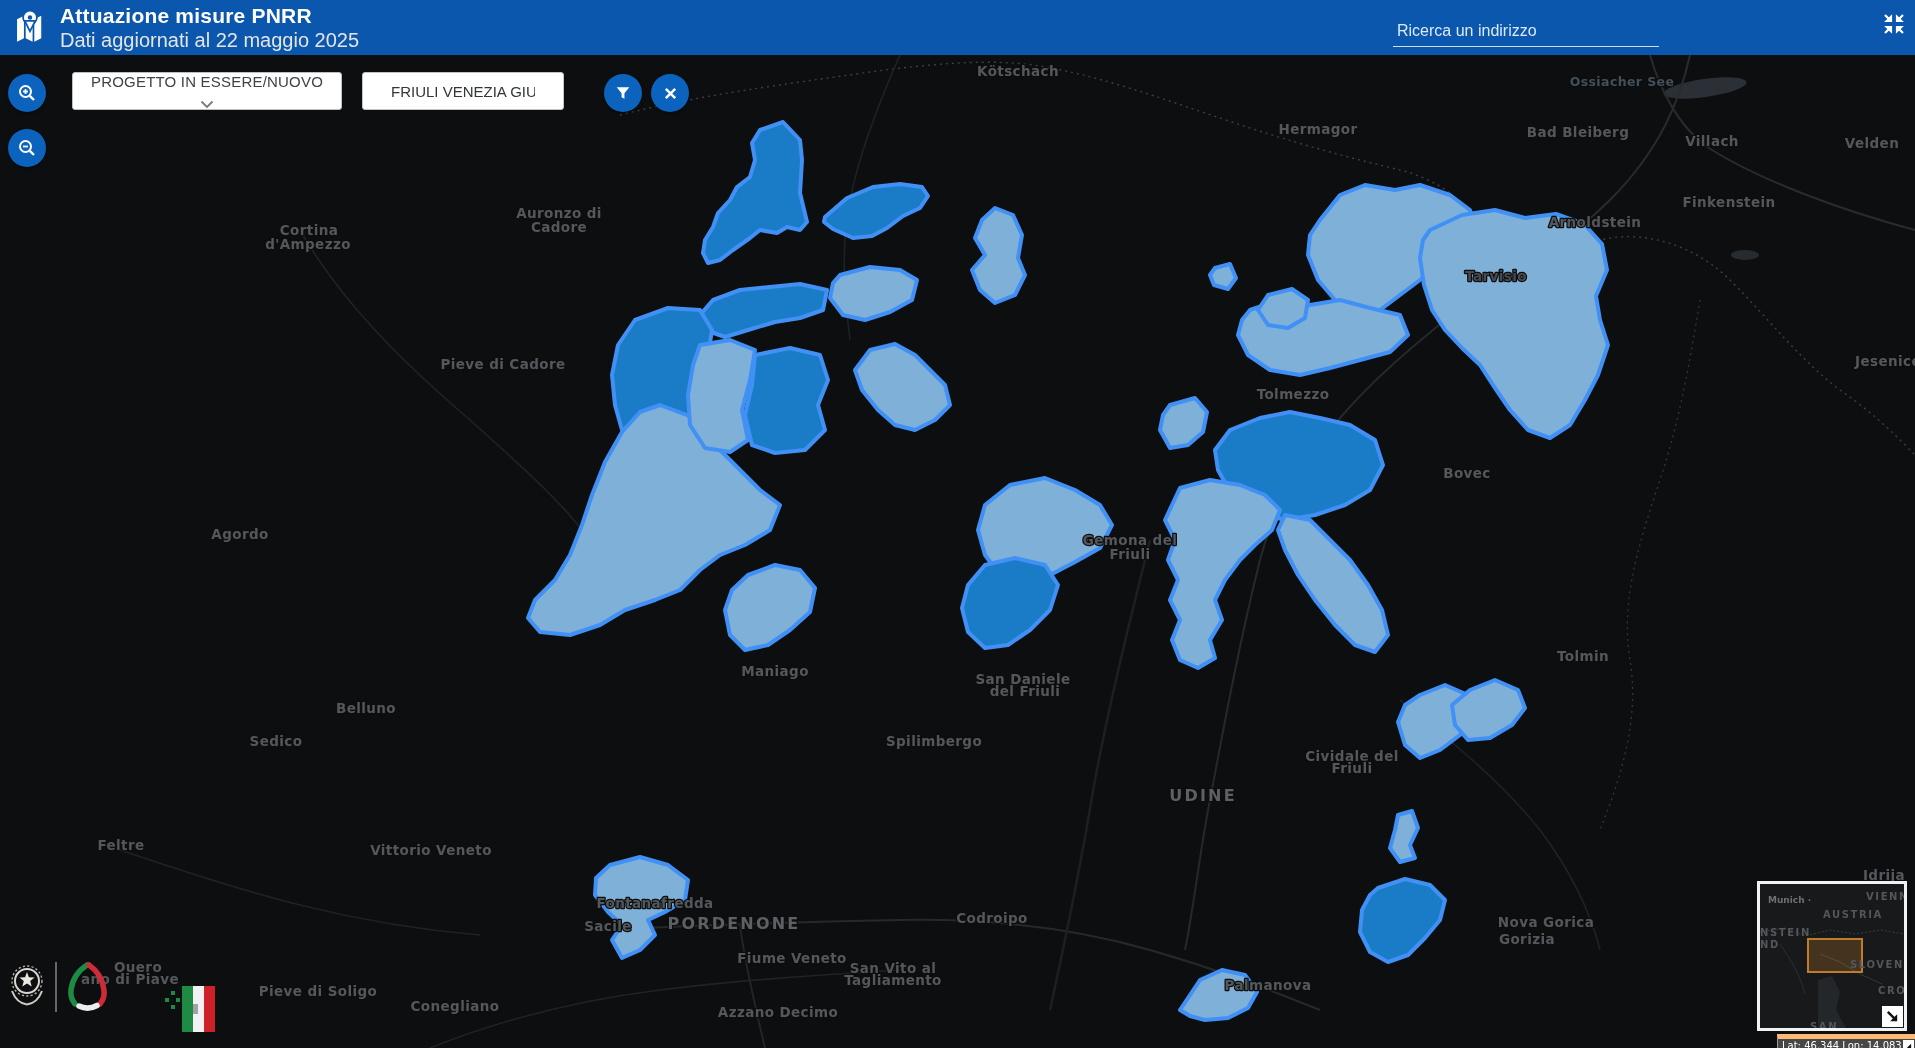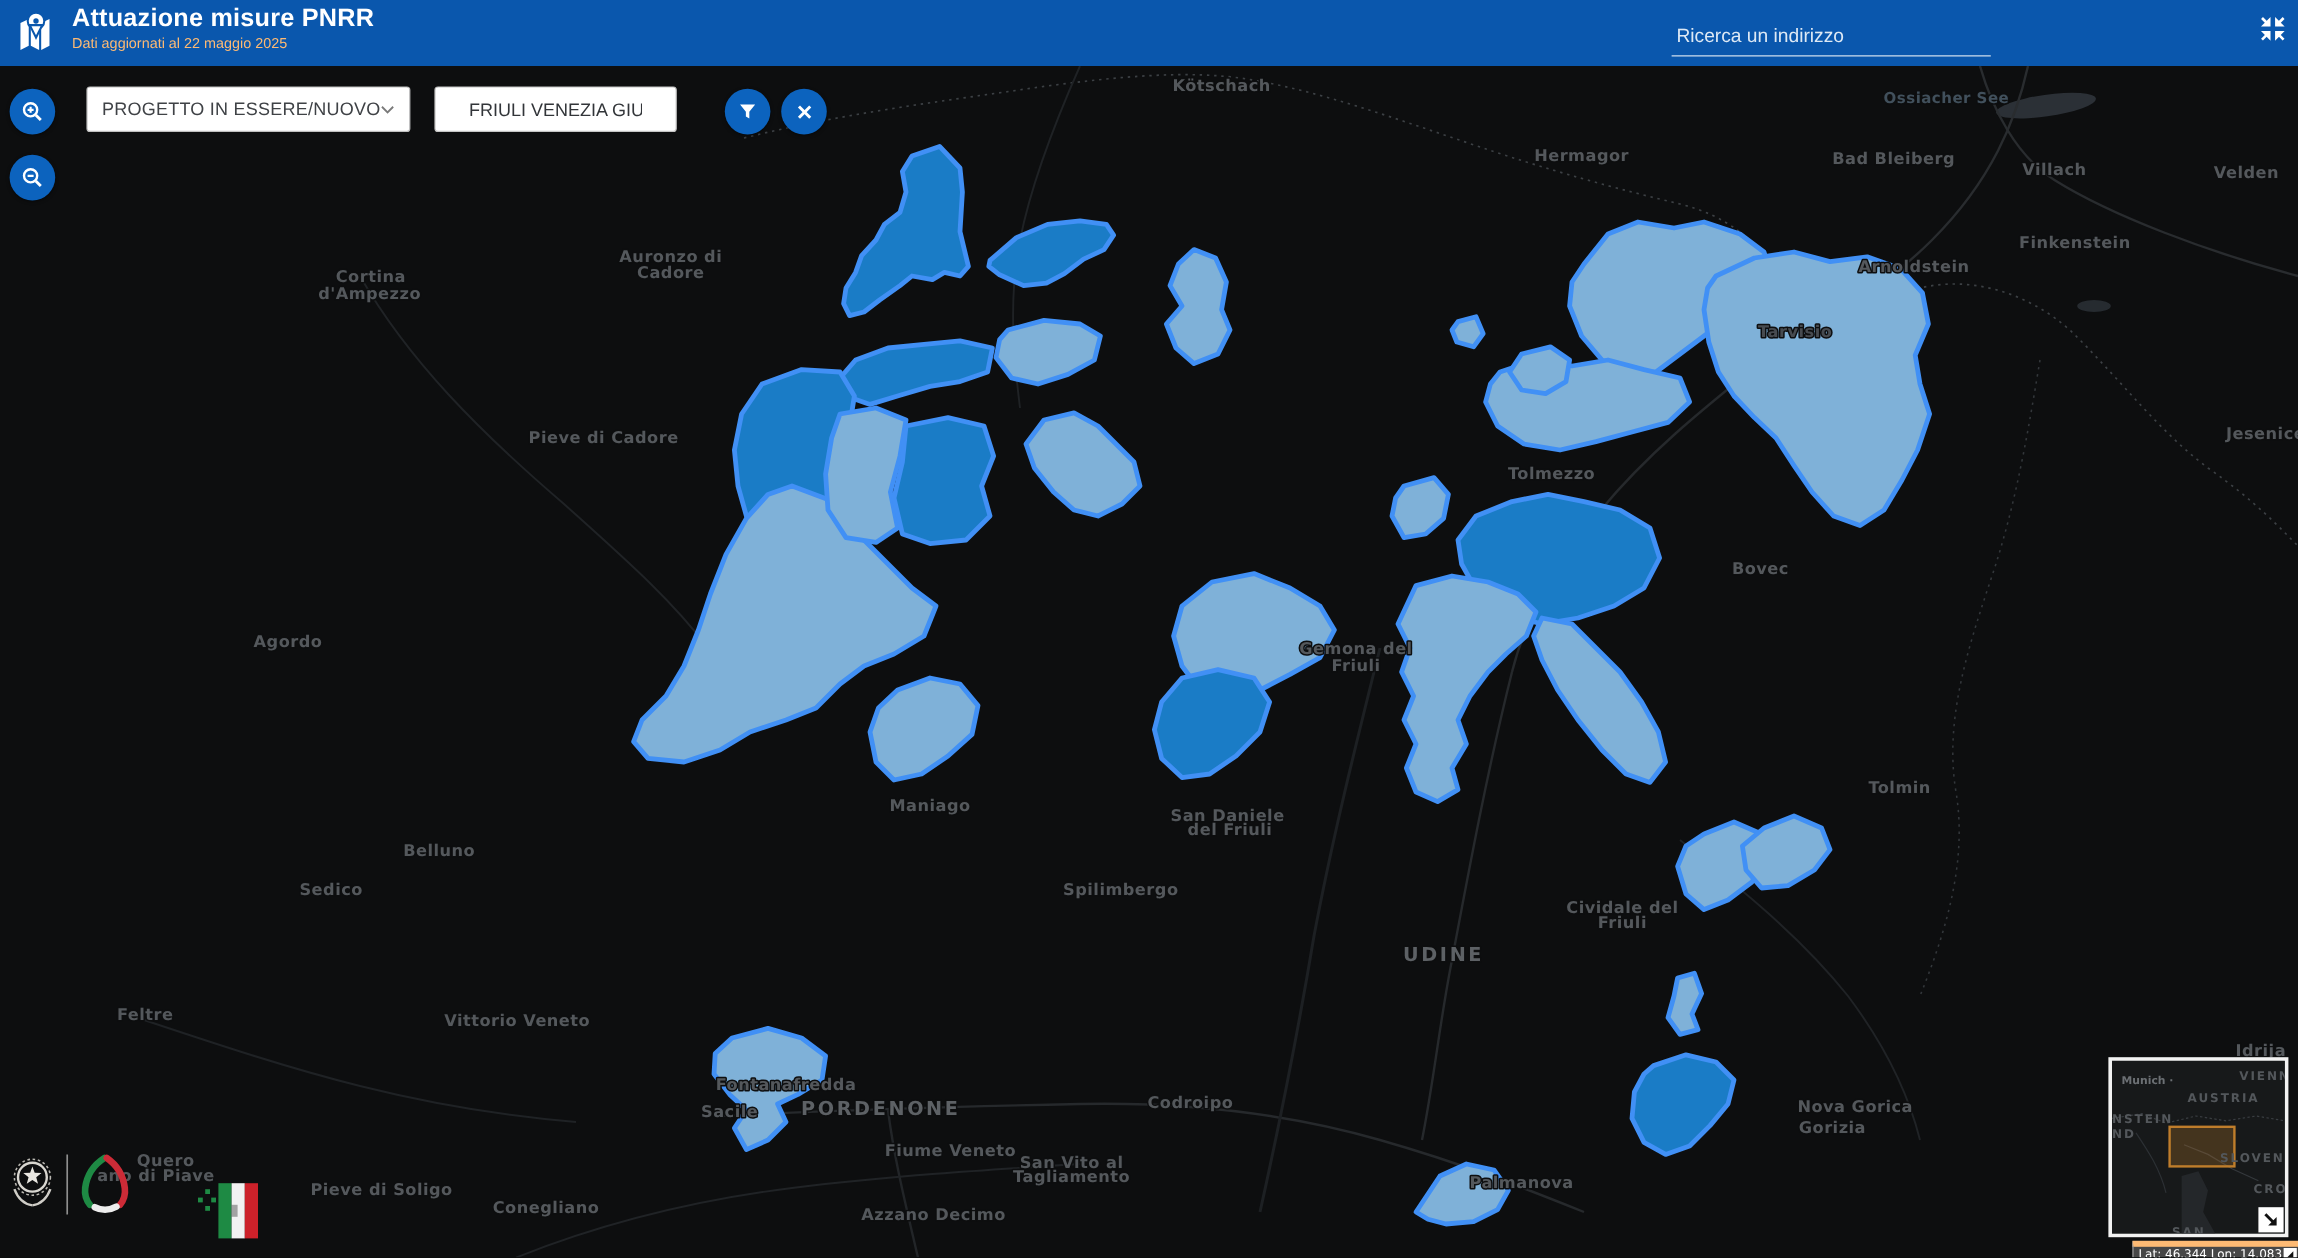--- a/index.html
+++ b/index.html
@@ -2,32 +2,32 @@
 <html style="--c-btn: #0c63be; --c-poly-light: #7fb1d8; --c-poly-dark: #1a7cc6; --c-poly-stroke: #4190f5;"><head>
 <meta charset="utf-8">
 <style>
   html,body{margin:0;padding:0;background:#0d0e0f;}
   .stage{position:relative;width:1915px;height:1048px;overflow:hidden;
          font-family:"Liberation Sans",sans-serif;background:#0d0e0f;}
   
   .header{position:absolute;left:0;top:0;width:100%;height:55px;background:#0a57ad;z-index:30;}
   .logo{position:absolute;left:11px;top:8px;width:38px;height:38px;}
   .title{position:absolute;left:60px;top:4px;color:#fff;font-size:21px;font-weight:bold;letter-spacing:.2px;}
-  .subtitle{position:absolute;left:60px;top:29px;color:#fdba74;font-size:12px;text-align:center;}
+  .subtitle{position:absolute;left:60px;top:29px;color:#e5e5e5;font-size:20px;text-align:center;}
   .addr-wrap{position:absolute;left:1393px;top:18px;width:266px;height:28px;border-bottom:1px solid rgba(255,255,255,.8);}
   .addr-wrap input{width:100%;height:26px;background:transparent;border:none;outline:none;
       color:#c4b5fd;font-size:16px;font-family:"Liberation Sans",sans-serif;padding:0 4px;}
   .addr-wrap input::placeholder{color:#e9f1f9;opacity:.95;}
   .compress{position:absolute;right:8px;top:11px;width:26px;height:26px;cursor:pointer;}
   
   .ctl{position:absolute;z-index:25;}
   .roundbtn{width:38px;height:38px;border-radius:50%;background:var(--c-btn,#0c63be);border:none;
      display:flex;align-items:center;justify-content:center;cursor:pointer;box-shadow:0 1px 3px rgba(0,0,0,.5);}
   .selectbox{position:absolute;left:72px;top:72px;width:270px;height:38px;background:#fff;border:1px solid #bfbfbf;
-     border-radius:3px;display:flex;align-items:center;padding:0 12px;box-sizing:border-box;cursor:pointer;}
+     border-radius:3px;display:flex;align-items:center;padding:0 12px;box-sizing:border-box;cursor:pointer;flex-direction:column;}
   .selectbox span{font-size:15px;color:#3f4246;letter-spacing:.2px;flex:1;white-space:nowrap;}
   .inputbox{position:absolute;left:362px;top:72px;width:202px;height:38px;box-sizing:border-box;
      border:1px solid #c4c4c4;border-radius:3px;background:#fff;font-size:15px;color:#323539;
      font-family:"Liberation Sans",sans-serif;padding:0 28px;outline:none;}
   
   svg text{user-select:none;}
   .maplabel{font-family:"DejaVu Sans",sans-serif;font-weight:bold;text-anchor:middle;
      paint-order:stroke;stroke:#0d0e0f;stroke-width:2.5px;stroke-linejoin:round;}
   .town{font-size:13.5px;fill:#54585c;letter-spacing:.4px;}
   .town-on{font-size:13.5px;fill:#474b50;letter-spacing:.4px;}

